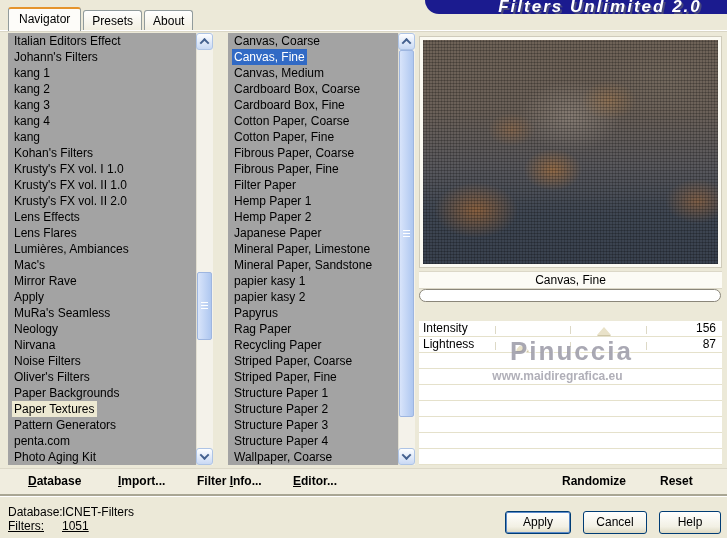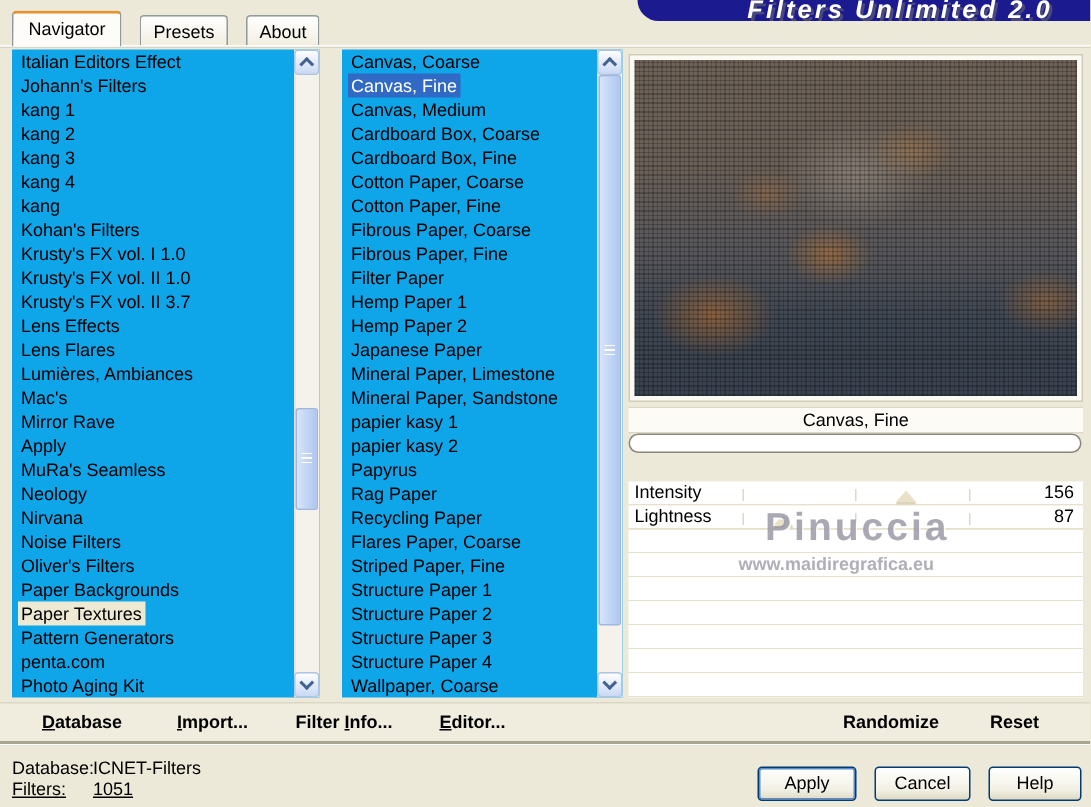--- a/index.html
+++ b/index.html
@@ -6,28 +6,28 @@
   body{font-family:"Liberation Sans",sans-serif;background:#ECE9D8;}
   .dialog{position:relative;width:727px;height:538px;background:#ECE9D8;overflow:hidden;font-size:12px;color:#000;}
 
   
   .banner{position:absolute;top:0;left:425px;right:0;height:14px;background:#1B1B8F;
           border-radius:0 0 0 22px;display:flex;align-items:center;justify-content:center;padding-left:48px;}
   .banner .title{color:#fff;font-weight:bold;font-style:italic;font-size:17px;letter-spacing:2px;
           text-shadow:2px 2px 0 rgba(110,110,110,.55);white-space:nowrap;}
 
   
-  .tabs{position:absolute;top:7px;left:8px;display:flex;align-items:flex-end;gap:12px;height:24px;}
+  .tabs{position:absolute;top:7px;left:8px;display:flex;align-items:flex-end;gap:2px;height:24px;}
   .tab{border:1px solid #919B9C;border-bottom:none;border-radius:3px 3px 0 0;
        background:linear-gradient(180deg,#FFFFFF,#F1EEDF);padding:3px 8px 3px 8px;height:14px;line-height:14px;cursor:default;}
   .tab.active{border-top:2px solid #E5942D;background:#FDFCF9;height:17px;line-height:17px;padding:2px 10px 3px 10px;position:relative;z-index:2;}
   .tabline{position:absolute;top:30px;left:0;right:0;height:1px;background:#FFFFFF;box-shadow:0 1px 0 #DAD6C6;}
 
   
-  .listbox{position:absolute;top:33px;background:#0ea5e9;overflow:hidden;}
+  .listbox{position:absolute;top:33px;background:#a3a3a3;overflow:hidden;}
   .listbox.left{left:8px;width:205px;height:432px;}
   .listbox.mid{left:228px;width:187px;height:432px;}
   .list-items{position:absolute;top:0;left:0;right:17px;bottom:0;}
   .list-items .row{height:16px;line-height:16px;white-space:nowrap;padding-left:4px;}
   .list-items .row span{display:inline-block;padding:0 2px;height:16px;}
   .listbox.left .row.selected span{background:#EDE9D2;}
   .listbox.mid .row.selected span{background:#316AC5;color:#fff;}
 
   
   .sb{position:absolute;top:0;right:0;bottom:0;width:17px;background:#F4F2EA;box-shadow:inset 1px 0 0 #E2DFD2;}
@@ -112,21 +112,21 @@
         <div class="row"><span>Italian Editors Effect</span></div>
         <div class="row"><span>Johann's Filters</span></div>
         <div class="row"><span>kang 1</span></div>
         <div class="row"><span>kang 2</span></div>
         <div class="row"><span>kang 3</span></div>
         <div class="row"><span>kang 4</span></div>
         <div class="row"><span>kang</span></div>
         <div class="row"><span>Kohan's Filters</span></div>
         <div class="row"><span>Krusty's FX vol. I 1.0</span></div>
         <div class="row"><span>Krusty's FX vol. II 1.0</span></div>
-        <div class="row"><span>Krusty's FX vol. II 3.7</span></div>
+        <div class="row"><span>Krusty's FX vol. II 2.0</span></div>
         <div class="row"><span>Lens Effects</span></div>
         <div class="row"><span>Lens Flares</span></div>
         <div class="row"><span>Lumières, Ambiances</span></div>
         <div class="row"><span>Mac's</span></div>
         <div class="row"><span>Mirror Rave</span></div>
         <div class="row"><span>Apply</span></div>
         <div class="row"><span>MuRa's Seamless</span></div>
         <div class="row"><span>Neology</span></div>
         <div class="row"><span>Nirvana</span></div>
         <div class="row"><span>Noise Filters</span></div>
@@ -163,21 +163,21 @@
         <div class="row"><span>Hemp Paper 1</span></div>
         <div class="row"><span>Hemp Paper 2</span></div>
         <div class="row"><span>Japanese Paper</span></div>
         <div class="row"><span>Mineral Paper, Limestone</span></div>
         <div class="row"><span>Mineral Paper, Sandstone</span></div>
         <div class="row"><span>papier kasy 1</span></div>
         <div class="row"><span>papier kasy 2</span></div>
         <div class="row"><span>Papyrus</span></div>
         <div class="row"><span>Rag Paper</span></div>
         <div class="row"><span>Recycling Paper</span></div>
-        <div class="row"><span>Flares Paper, Coarse</span></div>
+        <div class="row"><span>Striped Paper, Coarse</span></div>
         <div class="row"><span>Striped Paper, Fine</span></div>
         <div class="row"><span>Structure Paper 1</span></div>
         <div class="row"><span>Structure Paper 2</span></div>
         <div class="row"><span>Structure Paper 3</span></div>
         <div class="row"><span>Structure Paper 4</span></div>
         <div class="row"><span>Wallpaper, Coarse</span></div>
       </div>
     <div class="sb">
       <div class="sb-btn up">
           <span class="chev u"></span>

